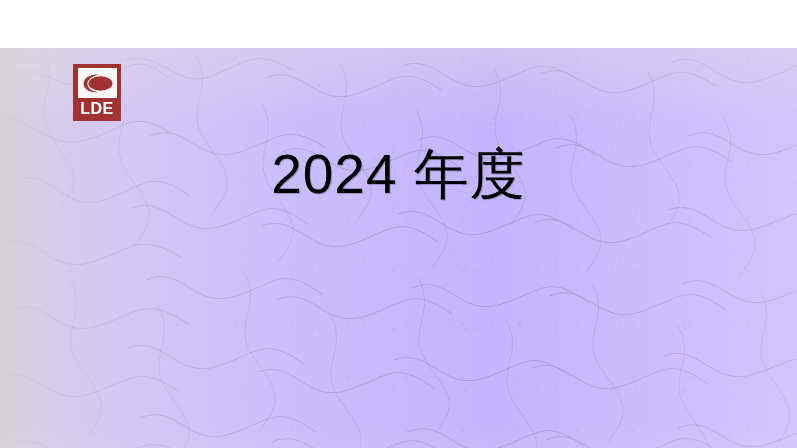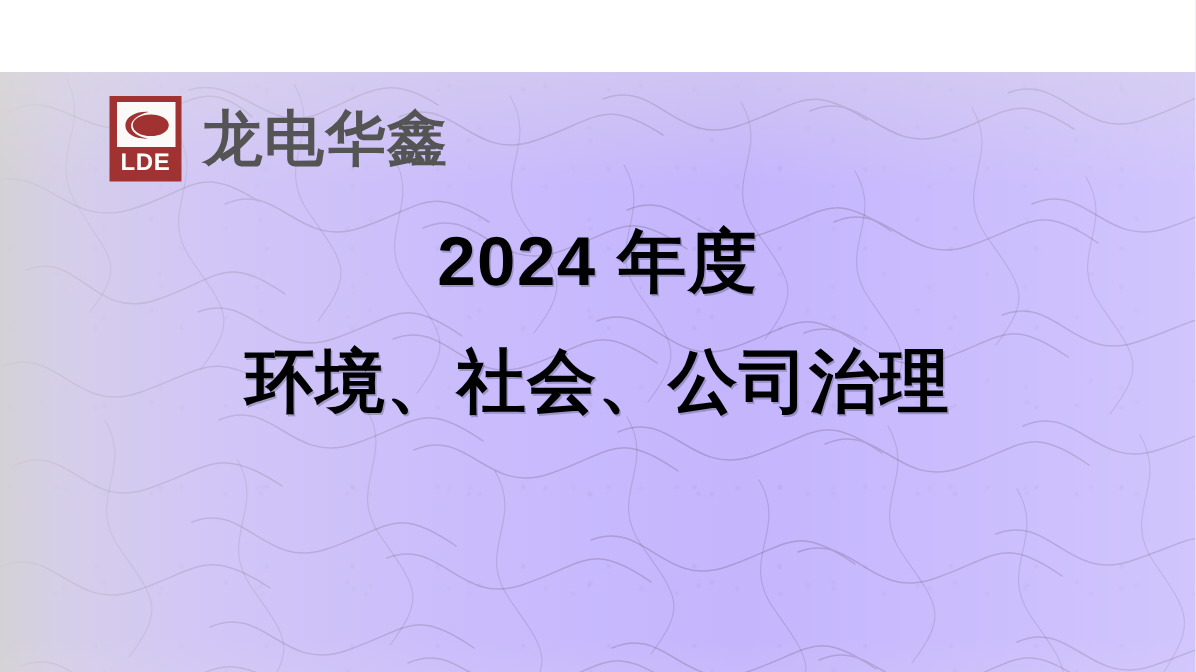--- a/index.html
+++ b/index.html
@@ -109,22 +109,22 @@
   #title-block {
     position: absolute;
     left: 0;
     right: 0;
     top: 86px;
     text-align: center;
   }
   .title-line {
     color: #000000;
     font-family: "Liberation Sans", sans-serif;
-    font-weight: bold;
-    font-size: 46px;
+    font-weight: normal;
+    font-size: 55px;
     line-height: 80px;
     letter-spacing: 1px;
     white-space: nowrap;
     text-shadow: 1px 1px 0 rgba(40,46,70,.28);
   }
 
   #subtitle-block {
     position: absolute;
     left: 0;
     right: 0;
@@ -222,22 +222,20 @@
     <div id="logo-mark">
       <div id="logo-mark-panel">
         <svg id="logo-swoosh" width="33" height="22" viewBox="0 0 33 22" xmlns="http://www.w3.org/2000/svg" aria-hidden="true">
           <ellipse cx="19.5" cy="11.5" rx="12" ry="7.2" fill="#a13232"></ellipse>
           <path d="M18 2.6 C 8.4 2.2, 2.2 6.6, 2.6 12.2 C 3.0 17.4, 9.4 20.8, 17.6 20.4
                    C 11.2 19.2, 6.6 16.2, 6.4 12.2 C 6.2 8.0, 11.0 4.2, 18 2.6 Z" fill="#a13232"></path>
         </svg>
       </div>
       <div id="logo-mark-text">LDE</div>
     </div>
-    <div id="logo-wordmark">龙电华鑫</div>
   </div>
 
   <div id="title-block">
     <div class="title-line">2024 年度</div>
-    <div class="title-line">环境、社会、公司治理</div>
   </div>
 
 
 </div>
 
 </body></html>

